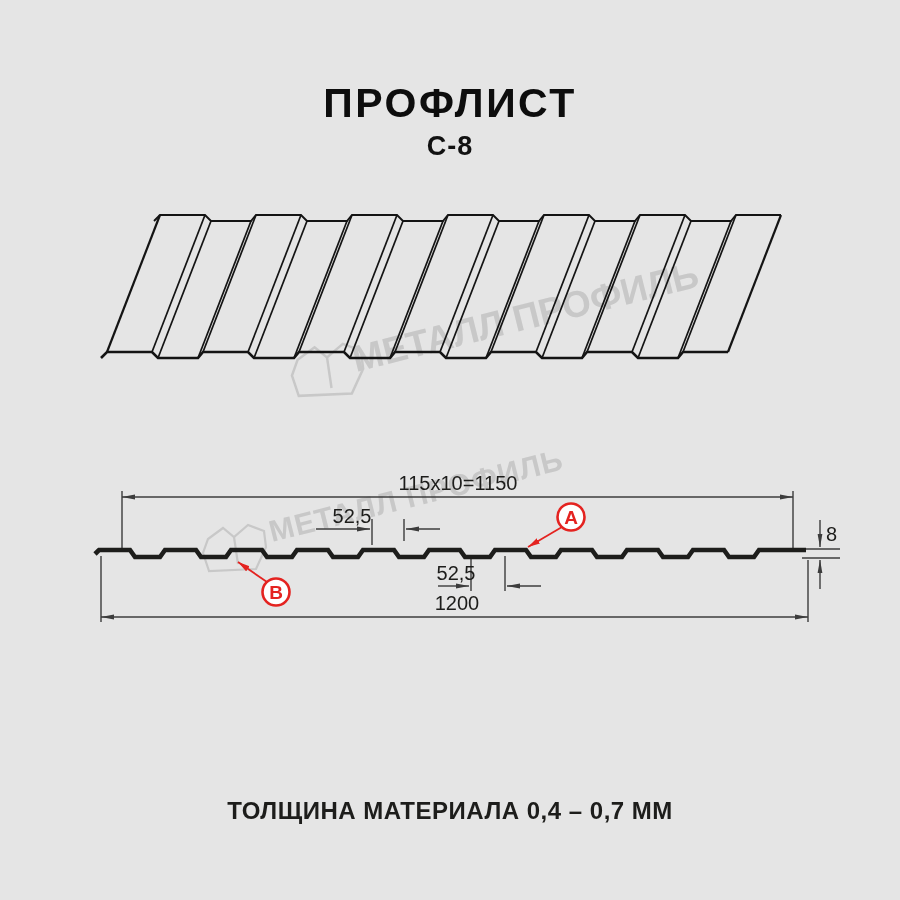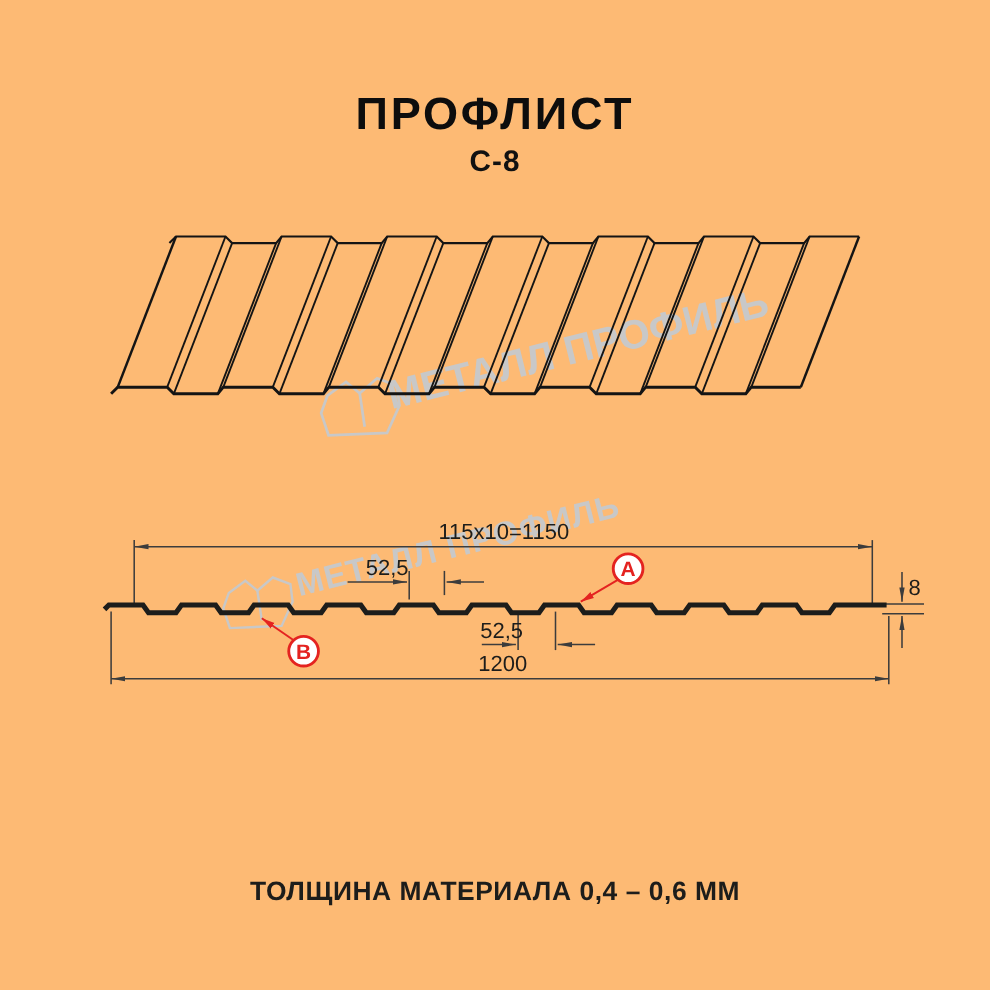--- a/index.html
+++ b/index.html
@@ -1,16 +1,16 @@
 <!DOCTYPE html>
 <html><head>
 <meta charset="utf-8">
 <style>
   html,body{margin:0;padding:0;background:#fff;}
-  .stage{position:relative;width:900px;height:900px;background:#fdba74;overflow:hidden;
+  .stage{position:relative;width:900px;height:900px;background:#e5e5e5;overflow:hidden;
          font-family:"Liberation Sans",sans-serif;color:#1d1d1b;}
   .title{position:absolute;top:80px;left:0;right:0;text-align:center;
          font-size:41px;font-weight:800;letter-spacing:2.5px;color:#0d0d0d;}
   .model{position:absolute;top:131px;left:0;right:0;text-align:center;
          font-size:27px;font-weight:600;letter-spacing:1px;color:#111;}
   .note{position:absolute;top:797px;left:0;right:0;text-align:center;
         font-size:24px;font-weight:600;letter-spacing:0.5px;color:#1d1d1b;}
   svg{position:absolute;top:0;left:0;}
   .dim{stroke:#3c3c3c;stroke-width:1.4;fill:none;}
   .dimtxt{font-family:"Liberation Sans",sans-serif;font-size:20px;fill:#1d1d1b;}
@@ -121,14 +121,14 @@
       <line x1="562" y1="527" x2="528" y2="547" stroke-width="1.8" fill="none" marker-end="url(#redarrow)" stroke="#e42320"></line>
       <circle cx="571" cy="517" r="13.5" fill="#ffffff" stroke-width="2.6" stroke="#e42320"></circle>
       <text class="redletter" x="571" y="524" text-anchor="middle" fill="#e42320">А</text>
 
       <line x1="267" y1="582" x2="238" y2="562" stroke-width="1.8" fill="none" marker-end="url(#redarrow)" stroke="#e42320"></line>
       <circle cx="276" cy="592" r="13.5" fill="#ffffff" stroke-width="2.6" stroke="#e42320"></circle>
       <text class="redletter" x="276" y="599" text-anchor="middle" fill="#e42320">В</text>
     </g>
   </svg>
 
-  <div class="note">ТОЛЩИНА МАТЕРИАЛА 0,4 – 0,6 ММ</div>
+  <div class="note">ТОЛЩИНА МАТЕРИАЛА 0,4 – 0,7 ММ</div>
 </div>
 
 </body></html>

